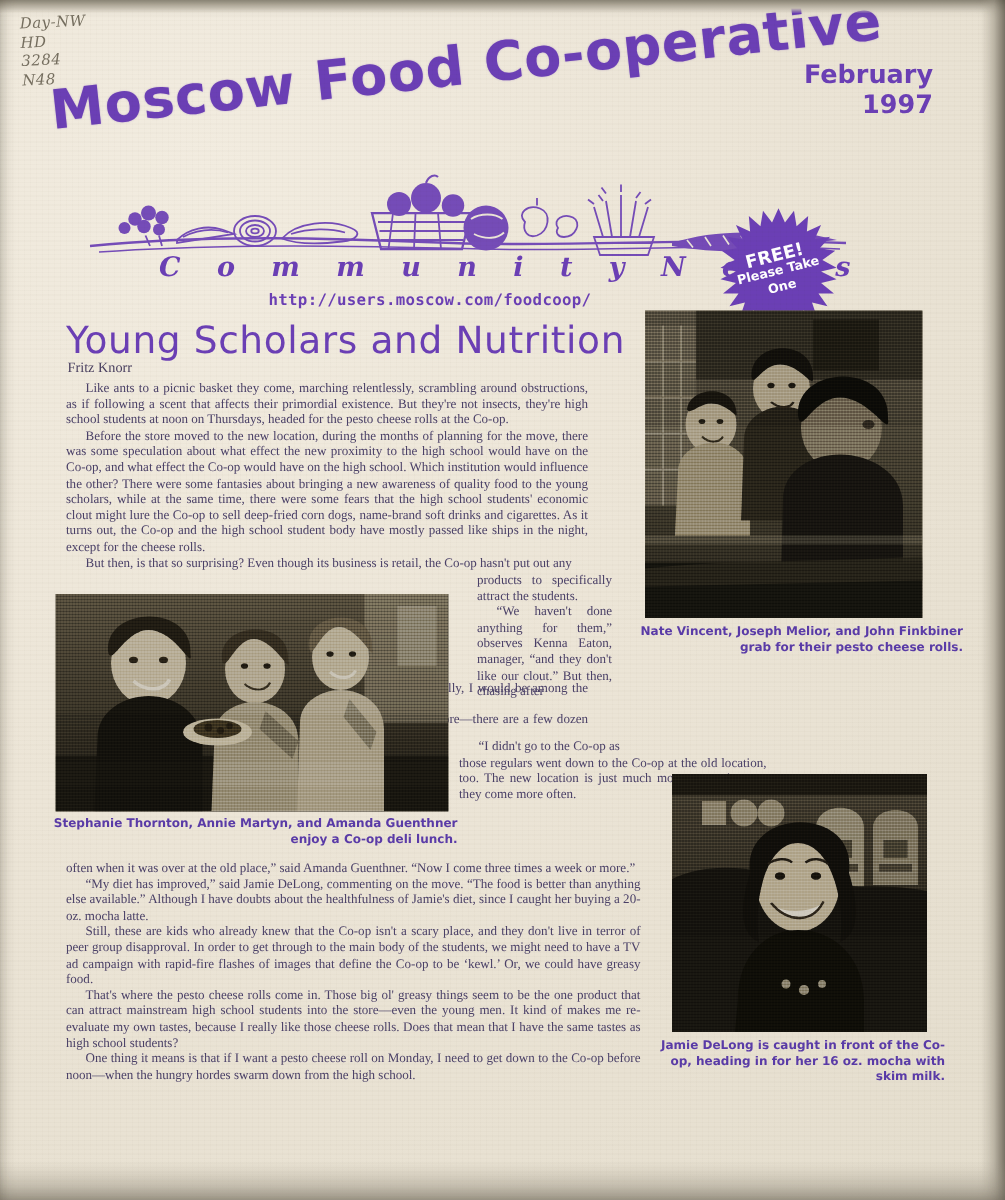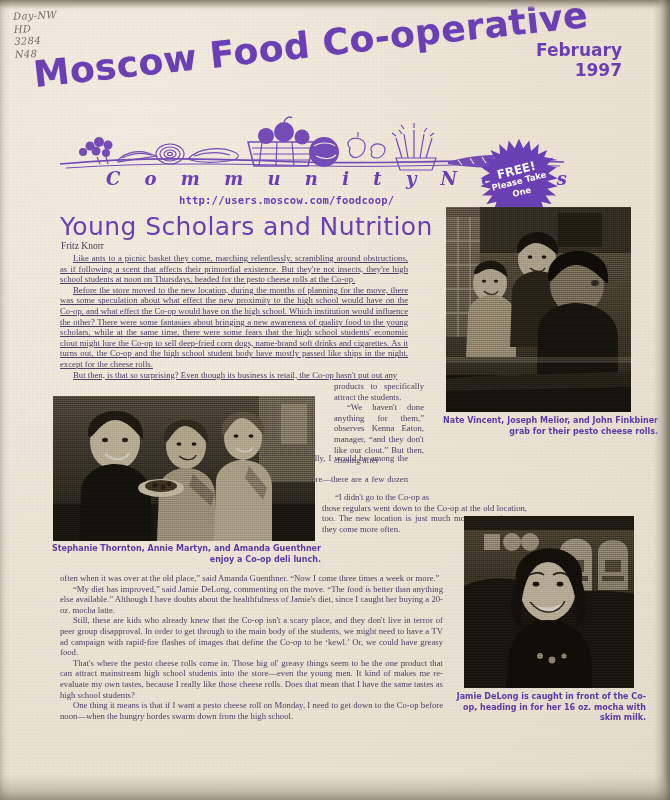--- a/index.html
+++ b/index.html
@@ -86,36 +86,36 @@
     align-items:center;justify-content:center;
     transform:rotate(-14deg);
     font-family:"DejaVu Sans",sans-serif;font-weight:700;color:#ffffff;
     line-height:11px;text-align:center;
   }
   #freeBadge .l1{font-size:12px;}
   #freeBadge .l2{font-size:8.5px;}
   #freeBadge .l3{font-size:8.5px;}
 
   
-  #article{position:absolute;left:16px;top:0;width:622px;height:800px;}
+  #article{position:absolute;left:0;top:0;width:622px;height:800px;}
   #headline{
     position:absolute;left:44px;top:212px;
     font-family:"DejaVu Sans",sans-serif;font-weight:400;
     font-size:25px;color:#6b3fb5;letter-spacing:.4px;white-space:nowrap;
   }
   #byline{
     position:absolute;left:45px;top:241px;
     font-size:9.5px;color:#4a4060;font-family:"Liberation Serif",serif;
   }
   .body{
     color:#4b4168;font-family:"Liberation Serif",serif;
     font-size:8.7px;line-height:10.6px;text-align:justify;
   }
   .body p{margin:0 0 0 0;text-indent:13px;}
-  #colA{position:absolute;left:44px;top:253px;width:348px;text-decoration:underline;}
+  #colA{position:absolute;left:44px;top:253px;width:348px;}
   #colNarrow{position:absolute;left:306px;top:381px;width:90px;margin-left:12px;}
   #colWide{position:absolute;left:44px;top:453px;width:348px;}
   #colFull{position:absolute;left:44px;top:573px;width:383px;}
   #colMid{position:absolute;left:306px;top:492px;width:205px;}
 
   
   .photo{position:absolute;overflow:hidden;background:#6d6656;}
   .photo .inner{position:absolute;inset:0;}
   .grainy{
     position:absolute;inset:0;mix-blend-mode:overlay;opacity:.55;

